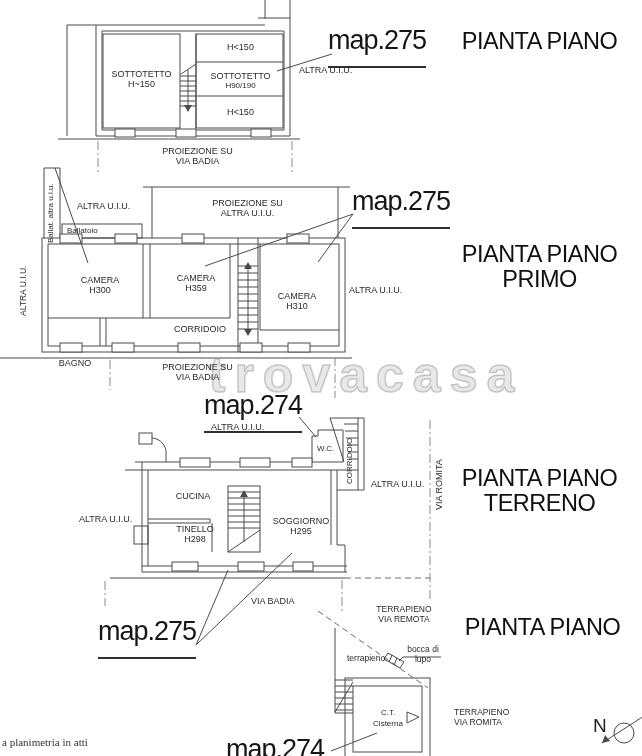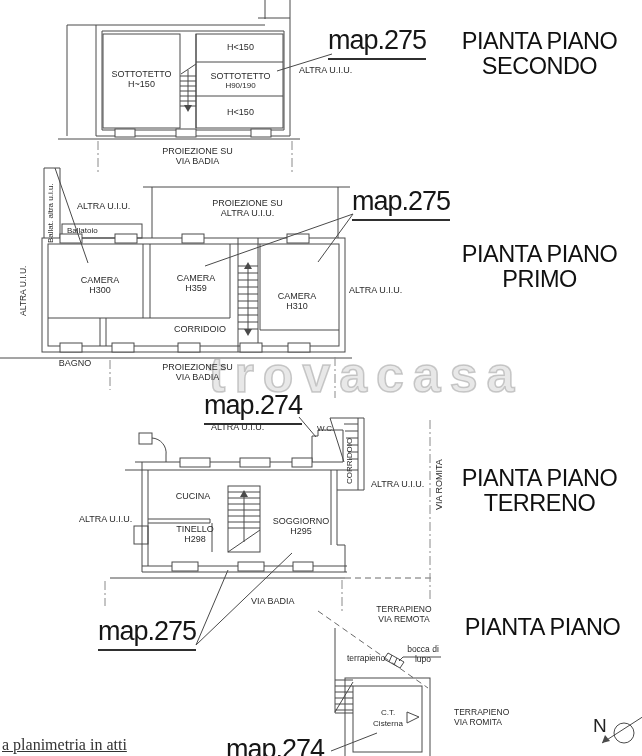--- a/index.html
+++ b/index.html
@@ -13,29 +13,29 @@
   svg.lines .dash{stroke:#6a6a6a;stroke-dasharray:6 4;}
   svg.lines polygon{fill:#4a4a4a;stroke:none;}
   .lbl{position:absolute;z-index:3;font-size:9px;line-height:10px;white-space:nowrap;color:#2a2a2a;}
   .c{text-align:center;}
   .sm{font-size:8px;line-height:9px;}
   .s85{font-size:8.5px;line-height:10px;}
   .lbl span{display:block;}
   .vert{transform:rotate(-90deg);transform-origin:0 0;}
   .map{position:absolute;z-index:3;font-size:27px;line-height:28px;letter-spacing:-1px;
        color:#161616;white-space:nowrap;}
-  .map.u{border-bottom:2px solid #2f2f2f;padding-bottom:4px;}
+  .map.u{border-bottom:2px solid #2f2f2f;padding-bottom:12px;}
   .title{position:absolute;z-index:3;font-size:23.5px;line-height:25px;letter-spacing:-0.5px;
        color:#101010;text-align:center;white-space:nowrap;}
   .title span{display:block;}
   #watermark{position:absolute;z-index:2;left:92px;top:338px;width:548px;text-align:center;
        font-size:50px;font-weight:700;letter-spacing:9px;line-height:74px;
        color:rgba(195,195,195,0.38);-webkit-text-stroke:1.5px rgba(160,160,160,0.55);}
   #footer-note{position:absolute;z-index:3;left:2px;top:736px;font-family:"Liberation Serif",serif;
-       font-size:16px;color:#333;text-decoration:underline;}
+       font-size:11px;color:#333;}
   #north-n{position:absolute;z-index:3;left:593px;top:715px;font-size:19px;color:#222;}
 </style>
 </head>
 <body>
 
 <div id="page">
 
   <svg class="lines" width="642" height="756" viewBox="0 0 642 756">
 
     <g>
@@ -222,21 +222,20 @@
   </div>
   <div class="lbl c" style="left:198px;top:107px;width:85px;">H&lt;150</div>
   <div class="lbl" style="left:299px;top:65px;">ALTRA U.I.U.</div>
   <div class="lbl c" style="left:150px;top:146px;width:95px;">
     <span>PROIEZIONE SU</span>
     <span>VIA BADIA</span>
   </div>
   <div class="map u" style="left:328px;top:26px;">map.275</div>
   <div class="title" style="left:452px;top:29px;width:175px;">
     <span>PIANTA PIANO</span>
-    <span>SECONDO</span>
   </div>
 
   <div class="lbl sm vert" style="left:46px;top:243px;width:76px;">Ballat. altra u.i.u.</div>
   <div class="lbl" style="left:77px;top:201px;">ALTRA U.I.U.</div>
   <div class="lbl c" style="left:200px;top:198px;width:95px;">
     <span>PROIEZIONE SU</span>
     <span>ALTRA U.I.U.</span>
   </div>
   <div class="lbl sm" style="left:67px;top:226px;">Ballatoio</div>
   <div class="map u" style="left:352px;top:187px;">map.275</div>
@@ -260,21 +259,21 @@
     <span>PROIEZIONE SU</span>
     <span>VIA BADIA</span>
   </div>
   <div class="title" style="left:452px;top:242px;width:175px;">
     <span>PIANTA PIANO</span>
     <span>PRIMO</span>
   </div>
 
   <div class="map u" style="left:204px;top:391px;">map.274</div>
   <div class="lbl" style="left:211px;top:422px;">ALTRA U.I.U.</div>
-  <div class="lbl sm" style="left:317px;top:424px;text-align:center;">W.C.</div>
+  <div class="lbl sm" style="left:317px;top:444px;text-align:center;">W.C.</div>
   <div class="lbl sm vert" style="left:345px;top:484px;width:56px;">CORRIDOIO</div>
   <div class="lbl" style="left:371px;top:479px;">ALTRA U.I.U.</div>
   <div class="lbl vert" style="left:434px;top:510px;width:62px;">VIA ROMITA</div>
   <div class="lbl c" style="left:158px;top:491px;width:70px;">CUCINA</div>
   <div class="lbl" style="left:79px;top:514px;">ALTRA U.I.U.</div>
   <div class="lbl c" style="left:166px;top:524px;width:58px;">
     <span>TINELLO</span>
     <span>H298</span>
   </div>
   <div class="lbl c" style="left:262px;top:516px;width:78px;">

